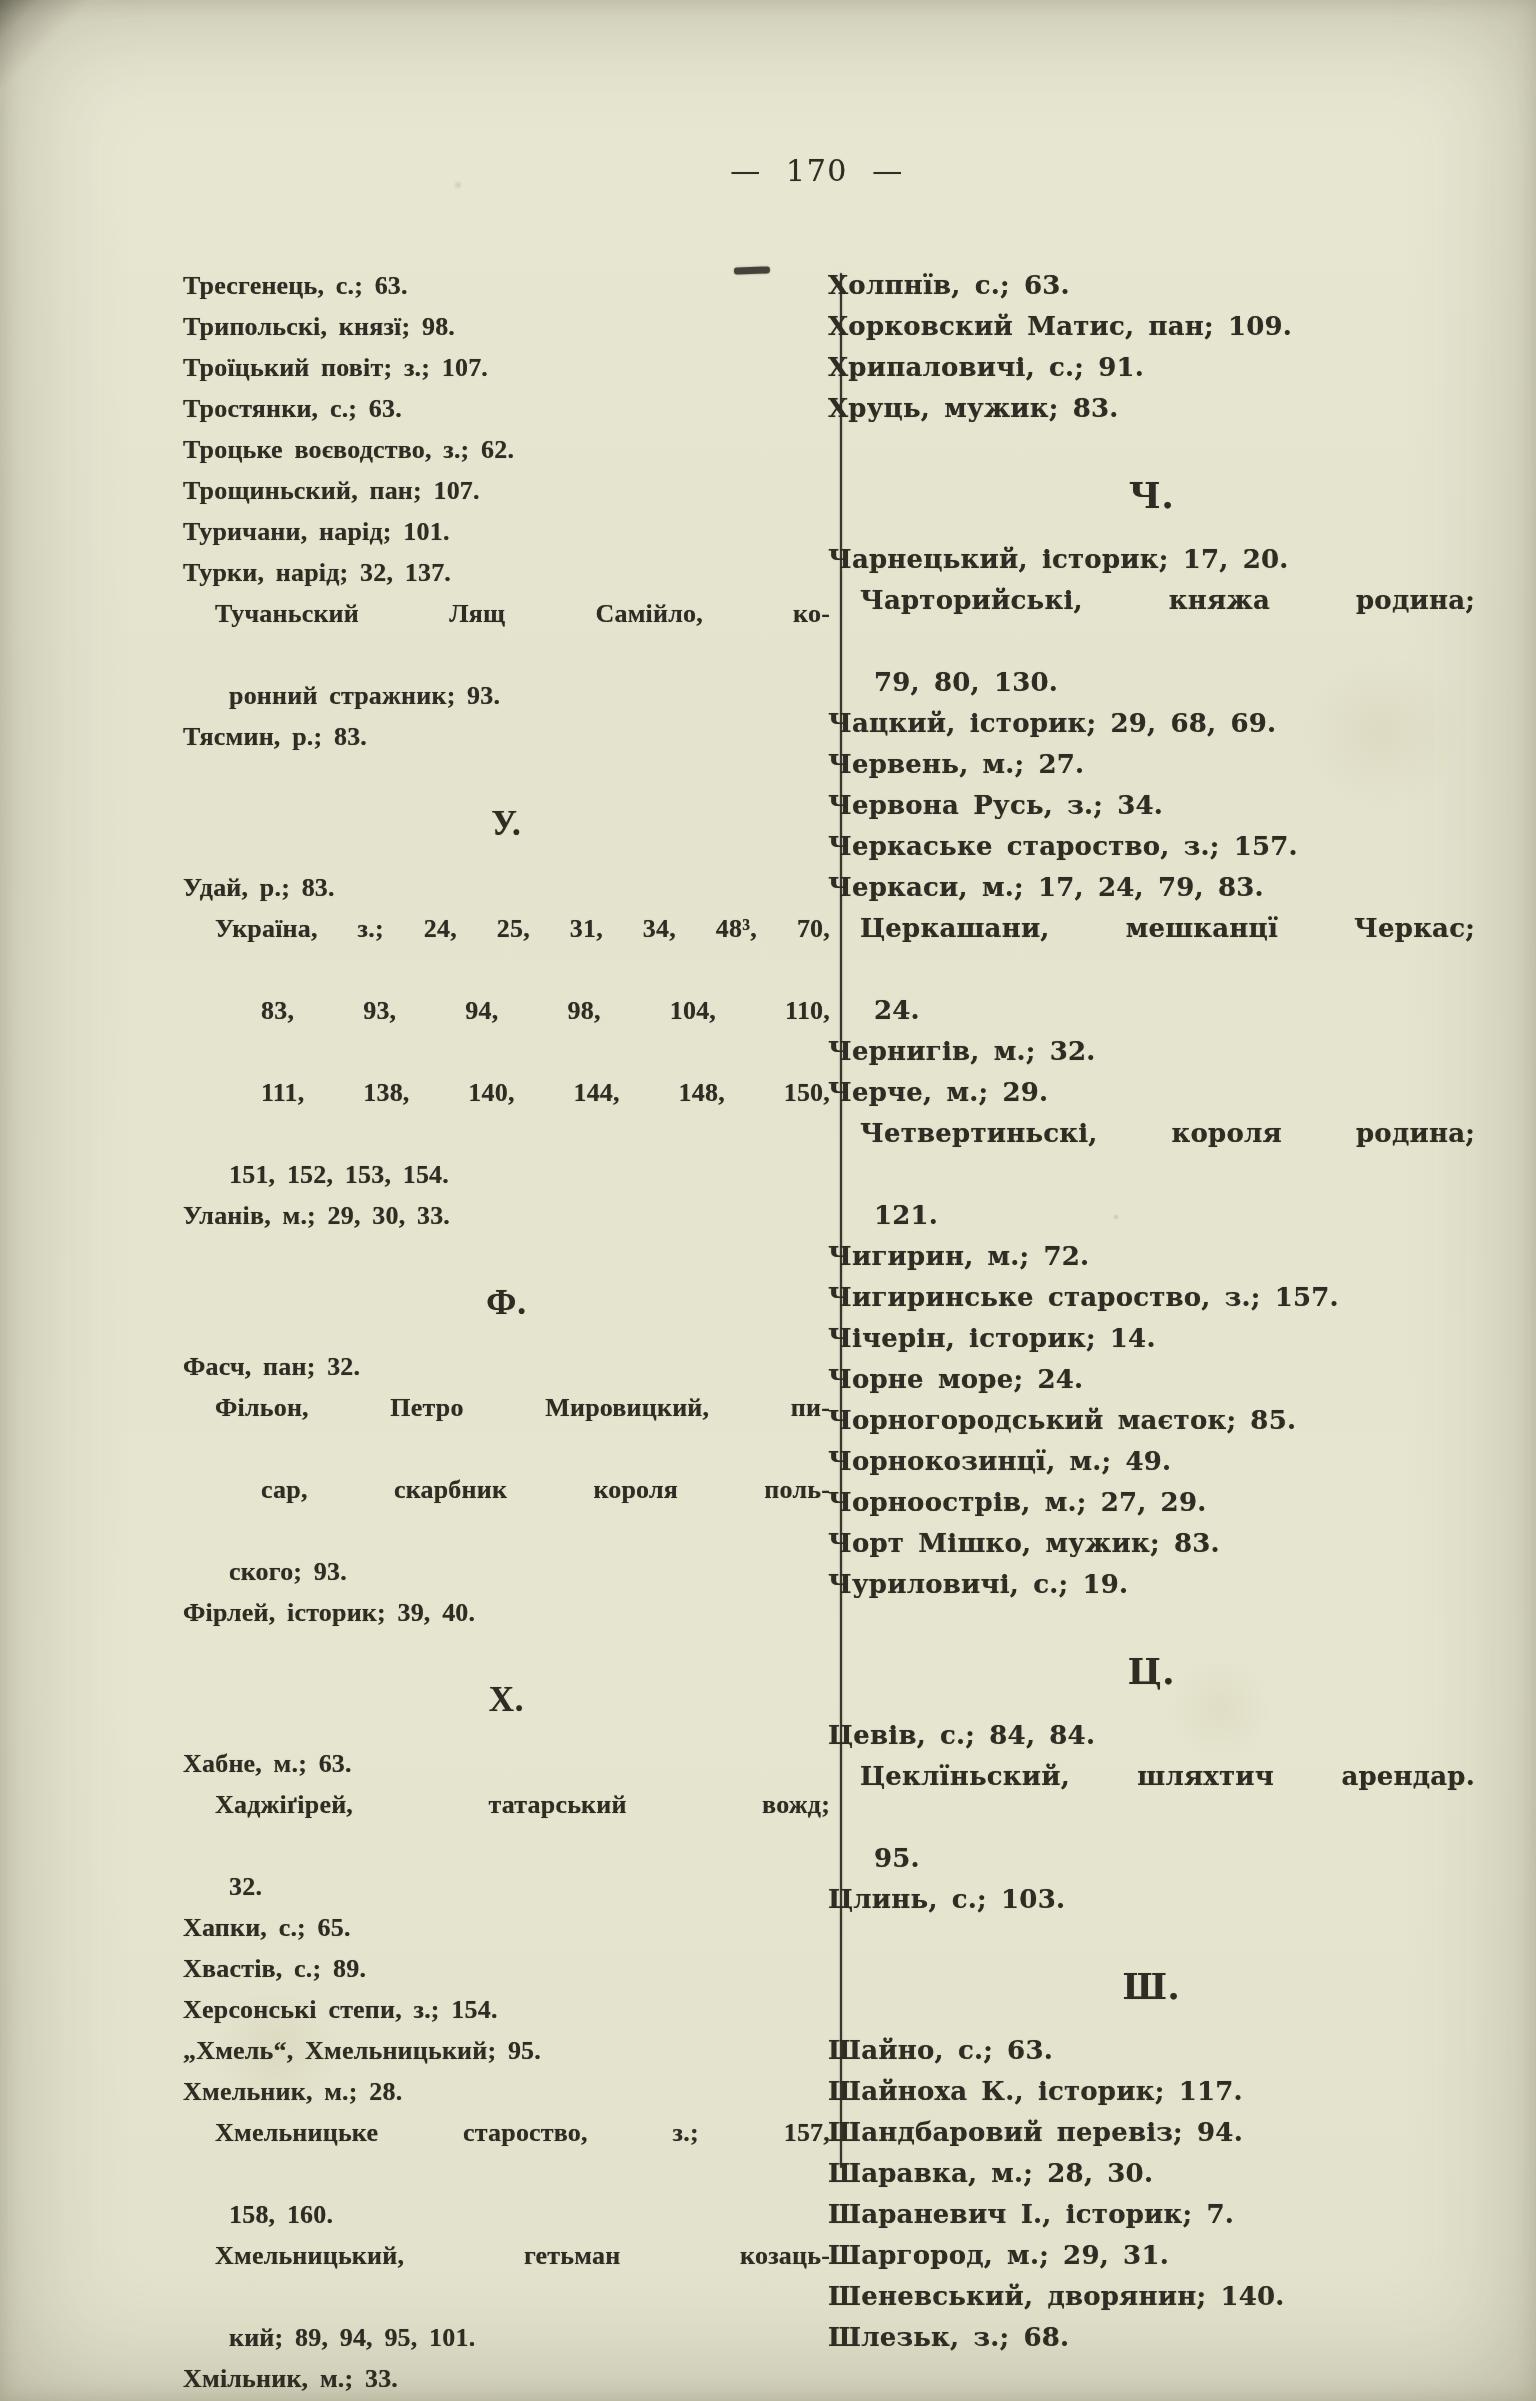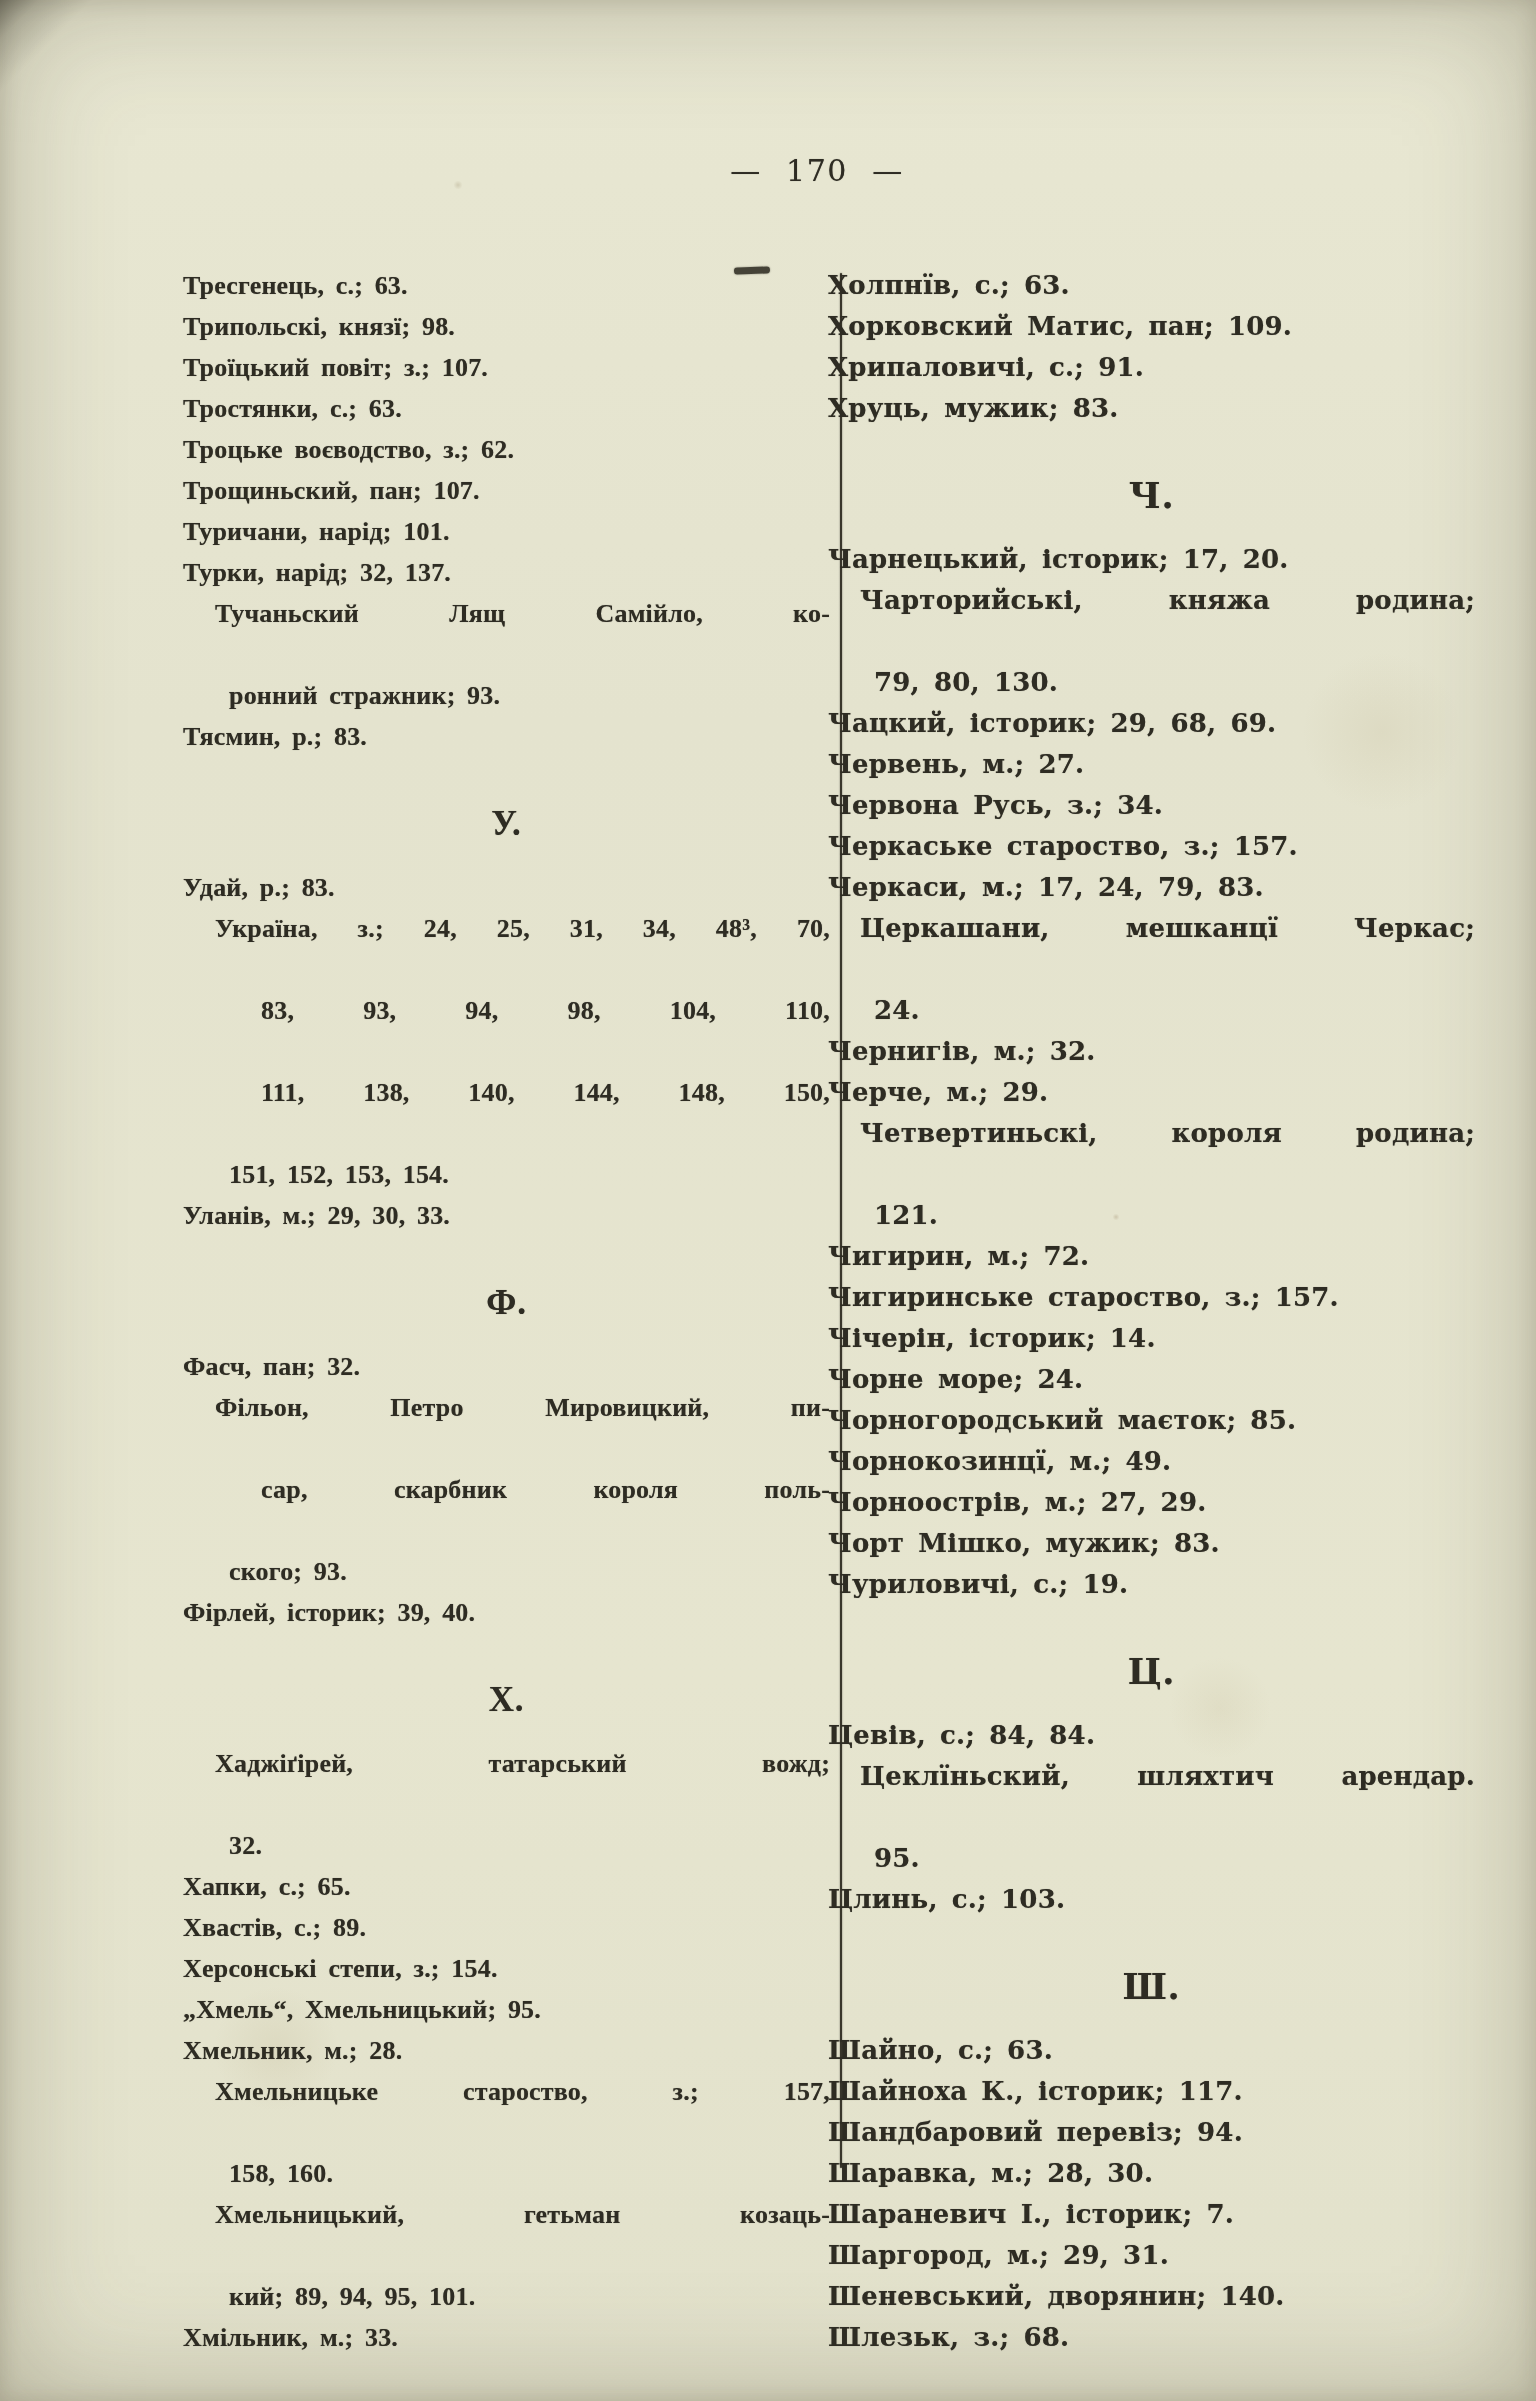--- a/index.html
+++ b/index.html
@@ -117,20 +117,23 @@
       <div class="entry">
         <div class="line just">Фільон, Петро Мировицкий, пи-</div>
         <div class="line cont just">сар, скарбник короля поль-</div>
         <div class="line cont">ского; 93.</div>
       </div>
       <div class="entry">
         <div class="line">Фірлей, історик; 39, 40.</div>
       </div>
       <div class="heading">Х.</div>
       <div class="entry">
+        <div class="line">Хабне, м.; 63.</div>
+      </div>
+      <div class="entry">
         <div class="line just">Хаджіґірей, татарський вожд;</div>
         <div class="line cont">32.</div>
       </div>
       <div class="entry">
         <div class="line">Хапки, с.; 65.</div>
       </div>
       <div class="entry">
         <div class="line">Хвастів, с.; 89.</div>
       </div>
       <div class="entry">

